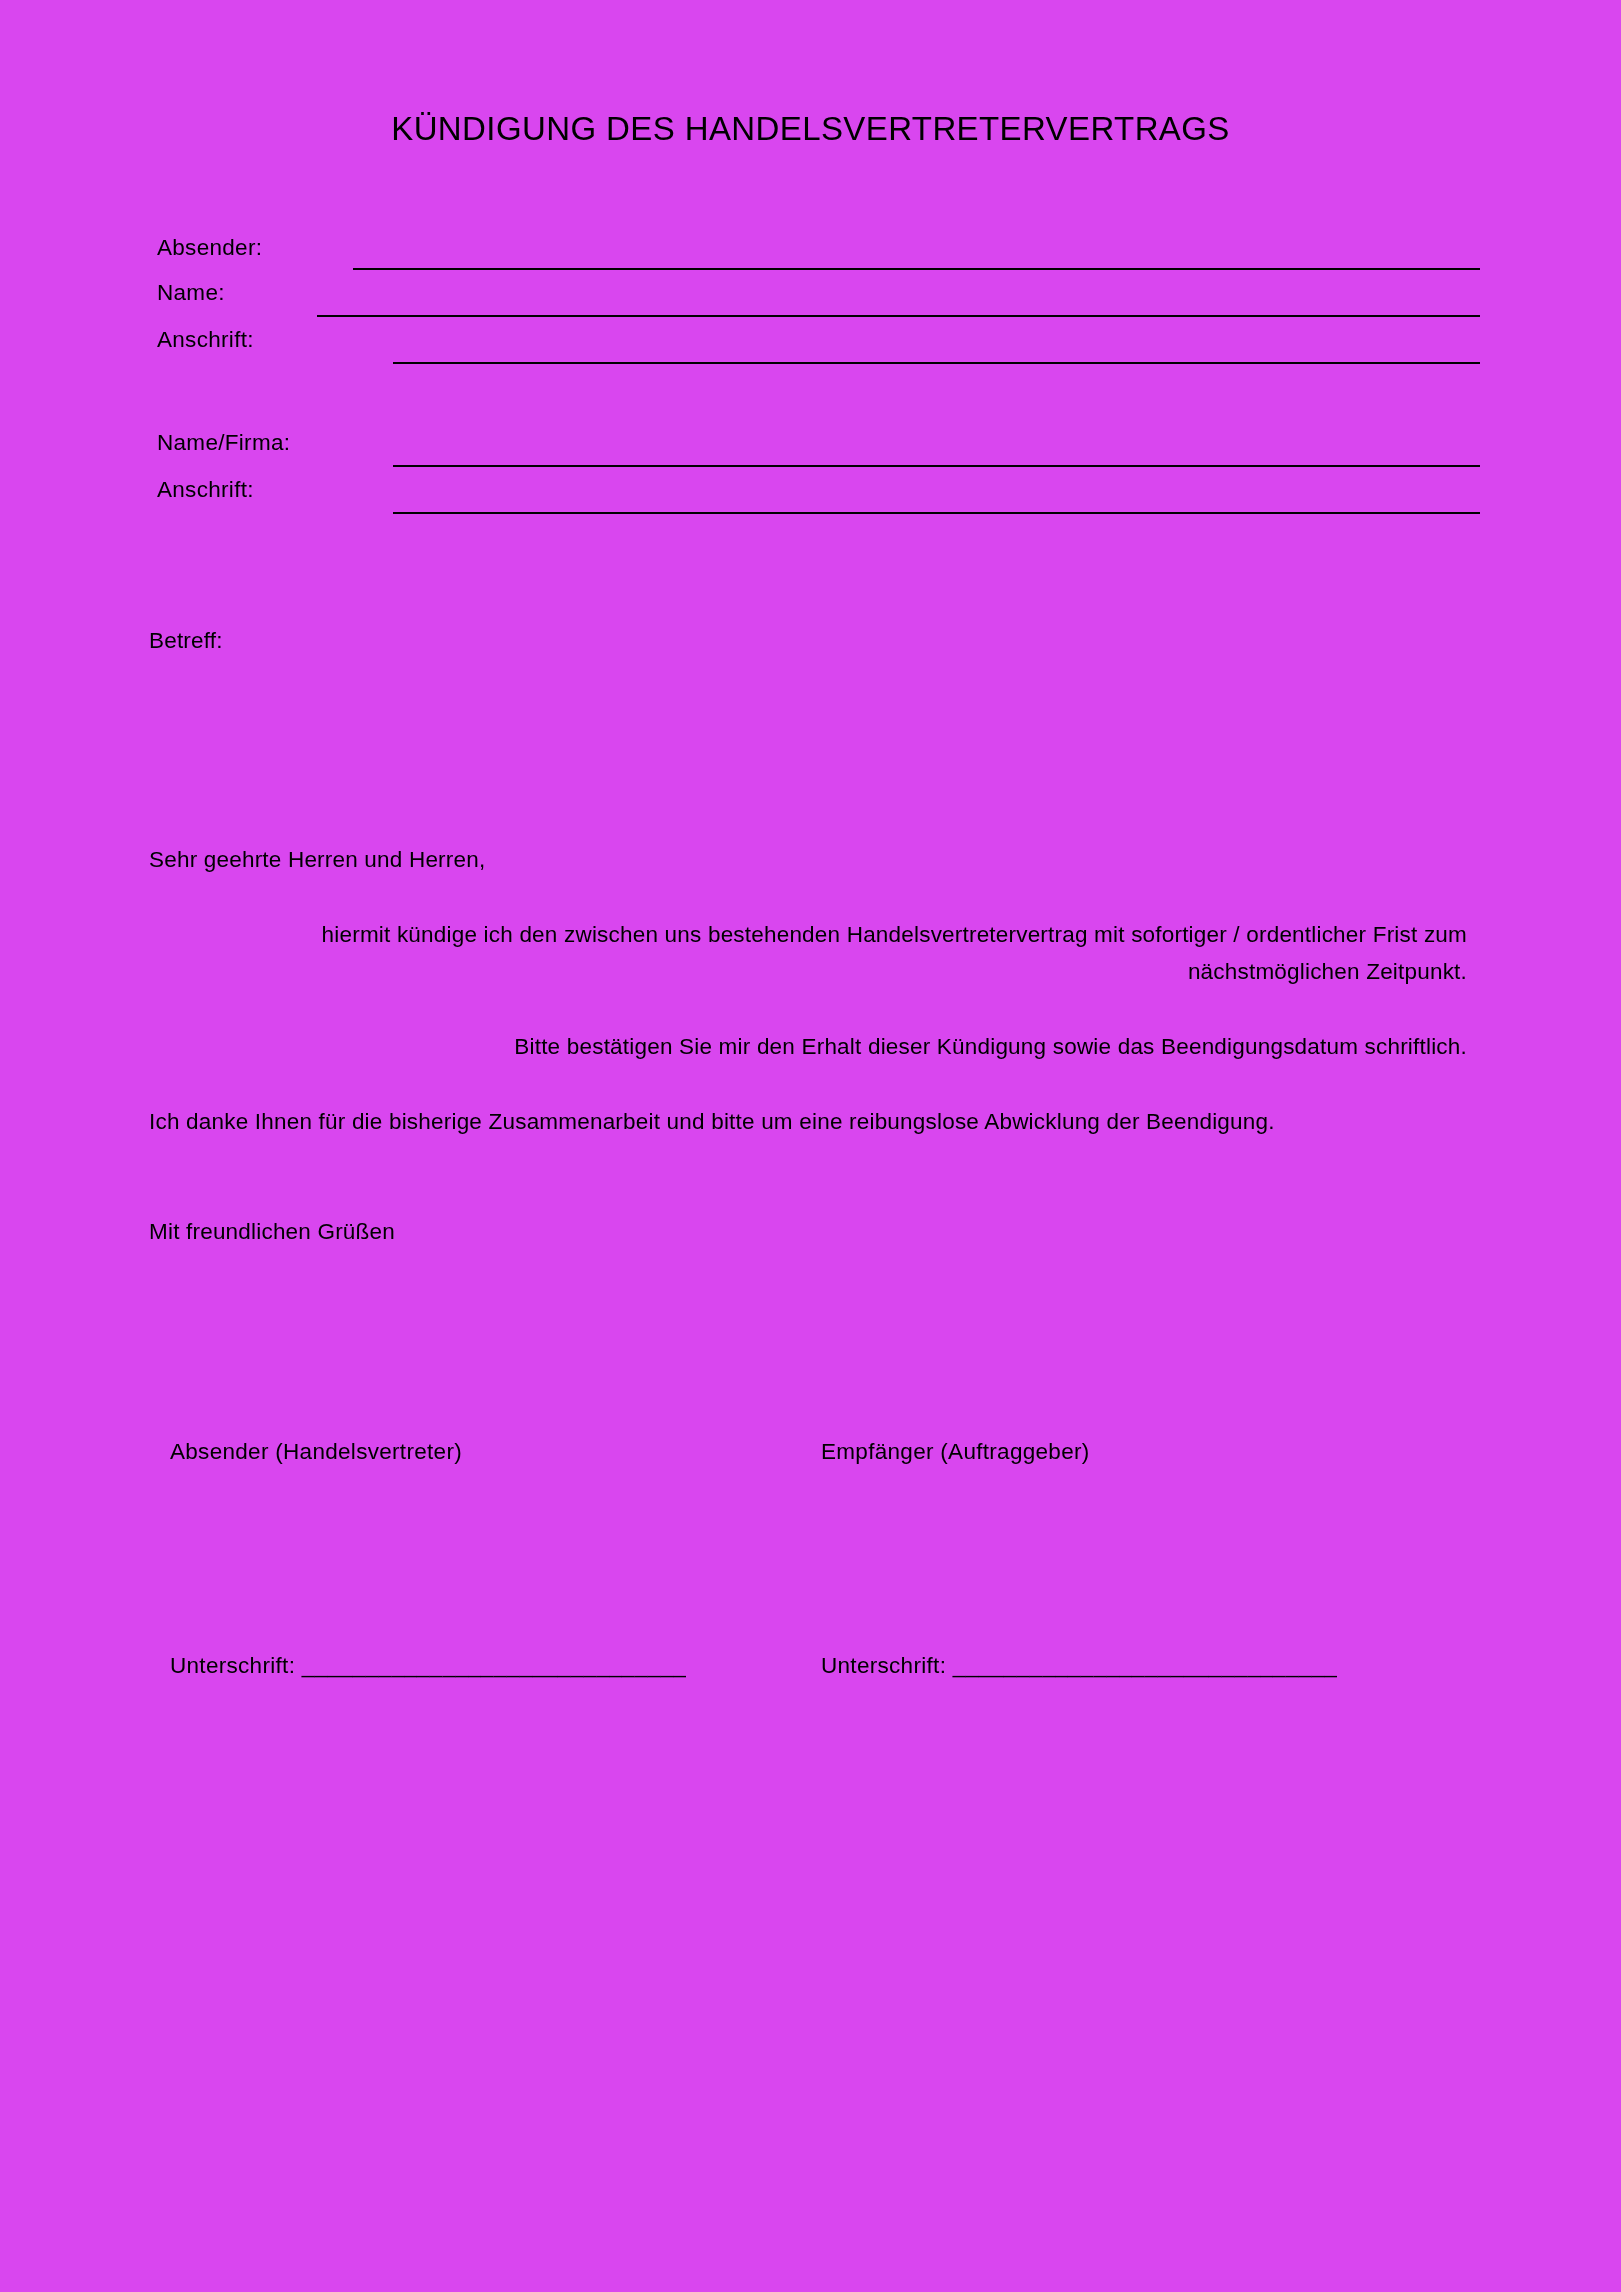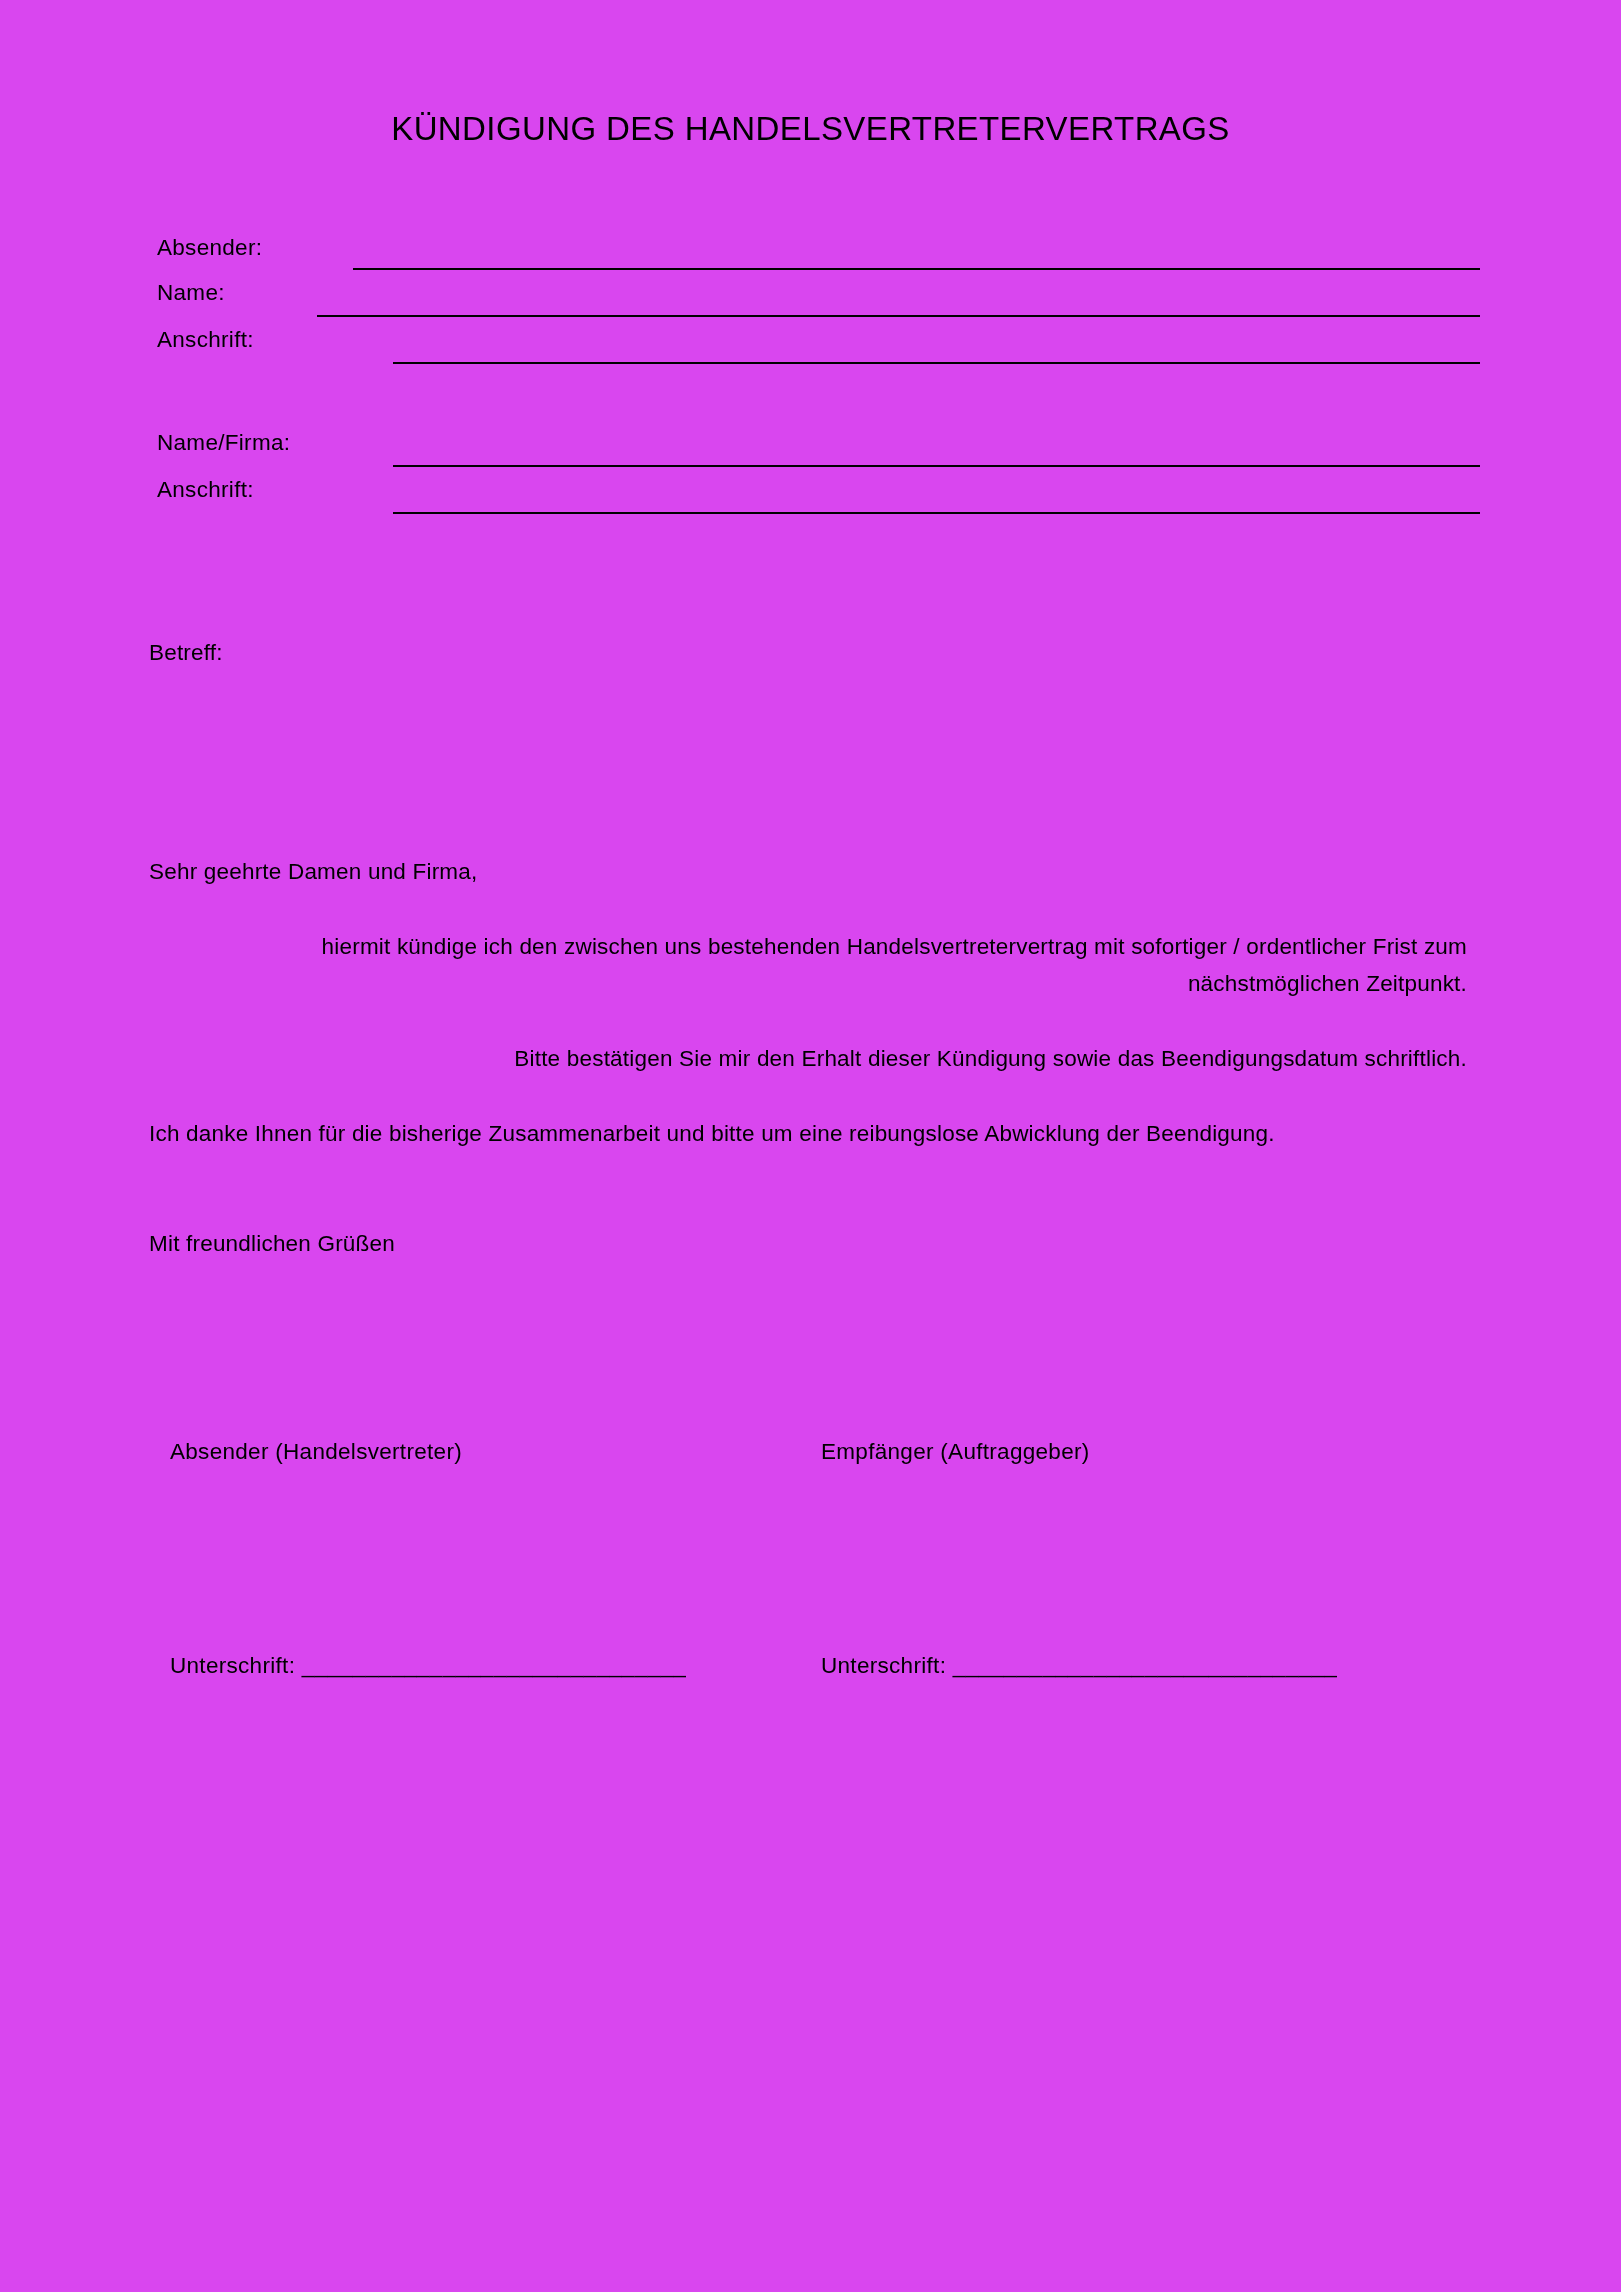--- a/index.html
+++ b/index.html
@@ -71,21 +71,20 @@
   .rule-c { left: 236px; }   
 
   
   .body-text {
     position: absolute;
     left: 149px;
     width: 1318px;
     font-size: 22.5px;
     line-height: 37px;
     letter-spacing: 0.2px;
-    margin-top: 12px;
   }
 
   .body-text p {
     margin: 0;
   }
 
   
   .sig-caption {
     position: absolute;
     font-size: 22.5px;
@@ -141,21 +140,21 @@
       <span class="field-rule rule-c"></span>
     </div>
 
   </div>
 
   <div class="body-text" style="top:622px;">
     <p>Betreff:</p>
   </div>
 
   <div class="body-text" style="top:841px;">
-    <p>Sehr geehrte Damen und Firma,</p>
+    <p>Sehr geehrte Herren und Herren,</p>
   </div>
 
   <div class="body-text" style="top:916px;text-align:right;">
     <p>hiermit kündige ich den zwischen uns bestehenden Handelsvertretervertrag mit sofortiger / ordentlicher Frist zum nächstmöglichen Zeitpunkt.</p>
   </div>
 
   <div class="body-text" style="top:1028px;text-align:right;">
     <p>Bitte bestätigen Sie mir den Erhalt dieser Kündigung sowie das Beendigungsdatum schriftlich.</p>
   </div>
 

